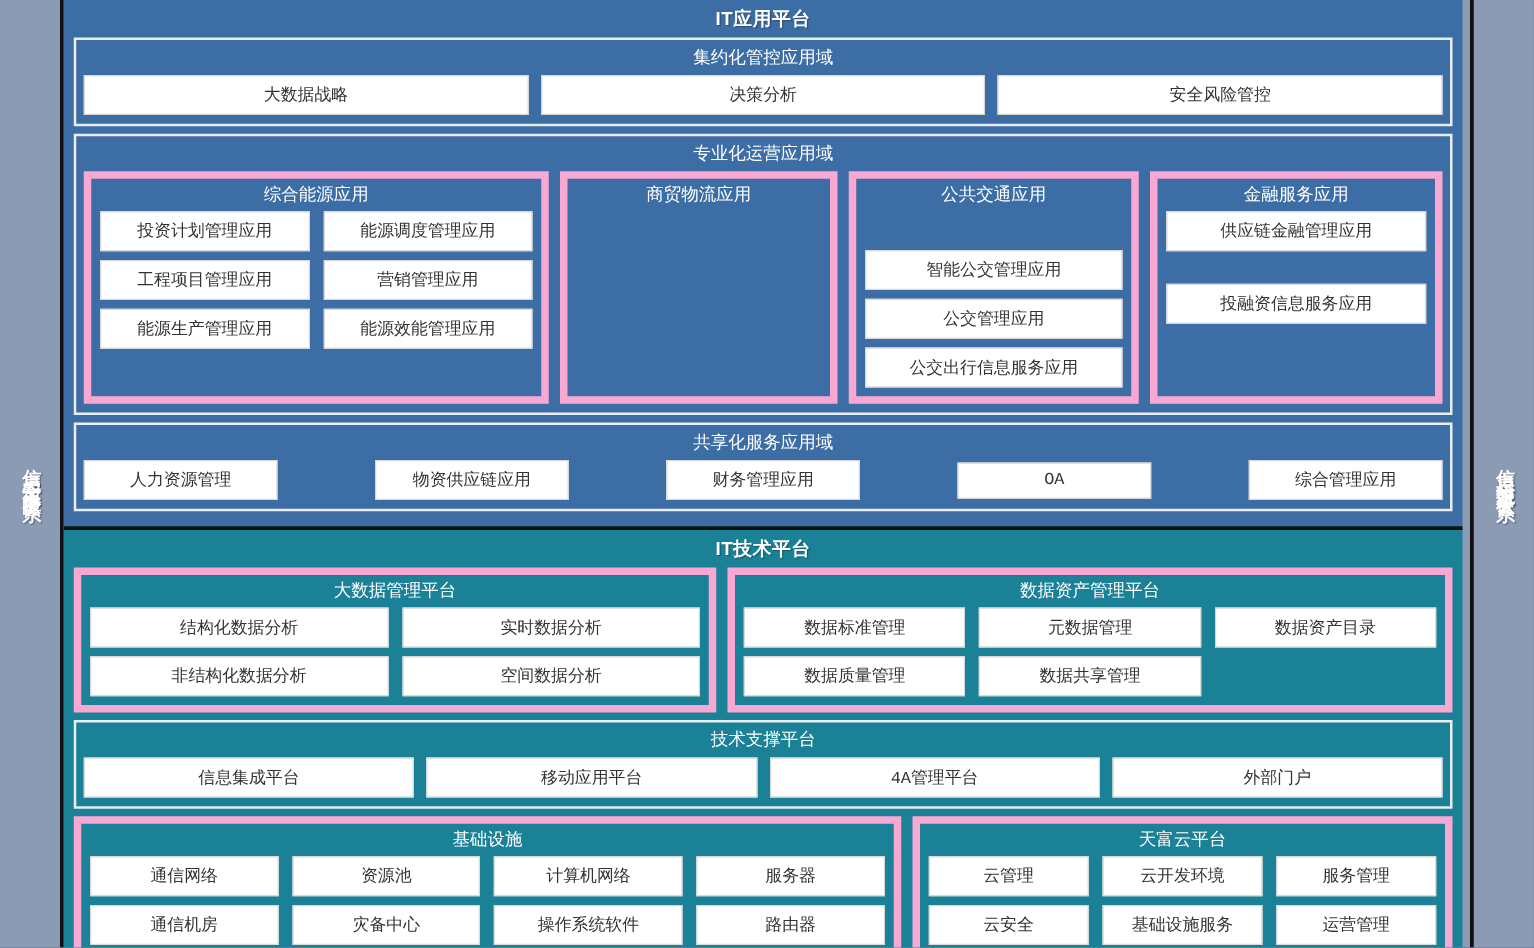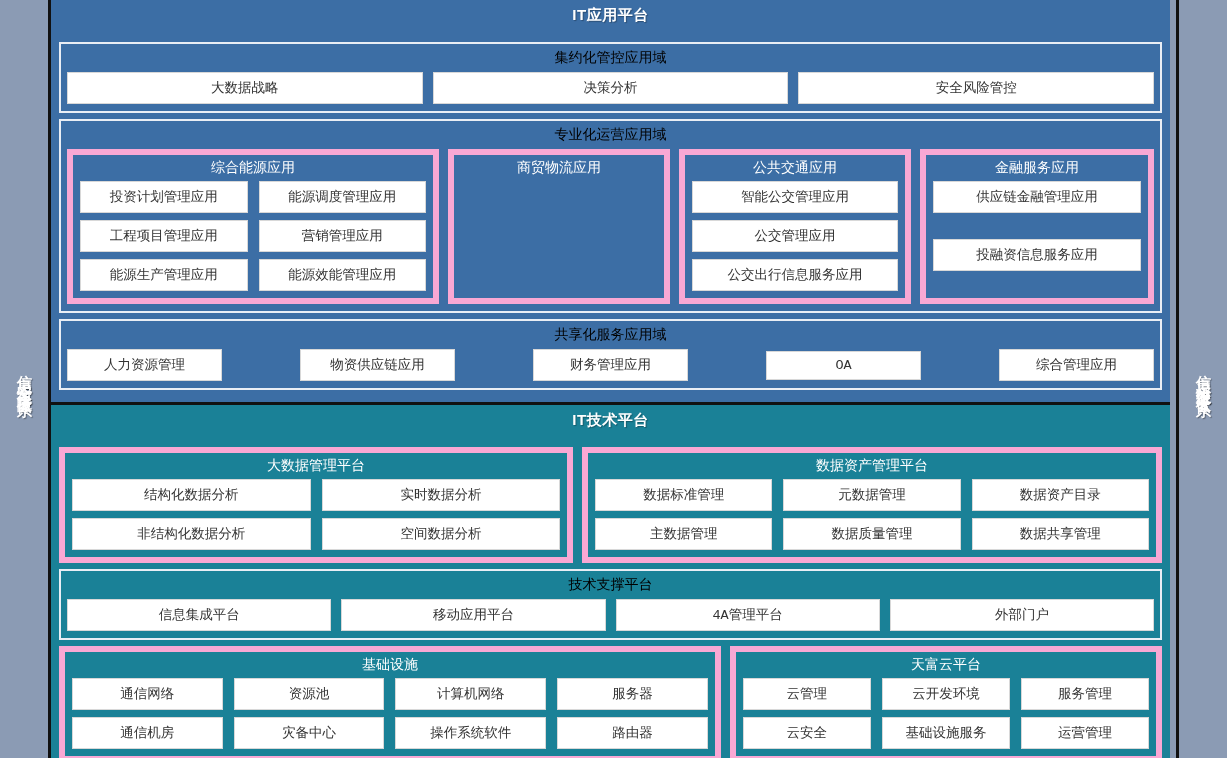--- a/index.html
+++ b/index.html
@@ -48,34 +48,34 @@
     flex:1 1 auto;
     background:#4d7c0f;
     display:flex;align-items:center;justify-content:center;
     color:#fff;font-weight:bold;font-size:15px;letter-spacing:1px;
     border-top:3px solid #111;
     text-shadow:1px 1px 1px rgba(0,0,0,.35);
   }
 
   .platform-title{
     text-align:center;color:#ffffff;font-weight:bold;font-size:15px;
-    padding:6px 0 17px 0;letter-spacing:.5px;
+    padding:6px 0 5px 0;letter-spacing:.5px;
     text-shadow:1px 1px 1px rgba(0,0,0,.3);
   }
 
   
   .domain{
     border:2px solid #e9eef5;
     margin-bottom:6px;
     padding:3px 6px 7px 6px;
     box-sizing:border-box;
     display:flex;flex-direction:column;
   }
   .domain-title{
-    text-align:center;color:#000000;font-size:14px;
+    text-align:center;color:#ffffff;font-size:14px;
     padding:2px 0 5px 0;
   }
   .row{display:flex;justify-content:space-between;align-items:center;gap:10px;}
 
   
   .chip{
     background:#ffffff;
     color:#333333;
     font-size:13.5px;
     text-align:center;
@@ -101,21 +101,21 @@
   }
   .grid{display:grid;gap:7px 11px;}
   .grid.c2{grid-template-columns:1fr 1fr;}
   .grid.c3{grid-template-columns:1fr 1fr 1fr;}
   .grid.c1{grid-template-columns:1fr;}
   .grid.c4{grid-template-columns:1fr 1fr 1fr 1fr;}
 
   
   .g-energy{flex:0 0 372px;}
   .g-trade{flex:0 0 222px;}
-  .g-transit{flex:0 0 232px;}
+  .g-transit{flex:0 0 232px;gap:31px;}
   .g-finance{flex:1 1 auto;}
 
   
   .row.shared .chip{flex:0 1 auto;min-width:155px;}
 
   
   .g-bigdata{flex:1 1 47%;}
   .g-asset{flex:1 1 53%;}
   .g-infra{flex:1 1 60.5%;}
   .g-cloud{flex:1 1 39.5%;}
@@ -213,21 +213,20 @@
             <div class="chip">空间数据分析</div>
           </div>
         </div>
 
         <div class="group g-asset">
           <div class="group-title">数据资产管理平台</div>
           <div class="grid c3">
             <div class="chip">数据标准管理</div>
             <div class="chip">元数据管理</div>
             <div class="chip">数据资产目录</div>
-            <div class="chip">主数据管理</div>
             <div class="chip">数据质量管理</div>
             <div class="chip">数据共享管理</div>
           </div>
         </div>
       </div>
 
       <div class="domain">
         <div class="domain-title">技术支撑平台</div>
         <div class="row">
           <div class="chip">信息集成平台</div>

